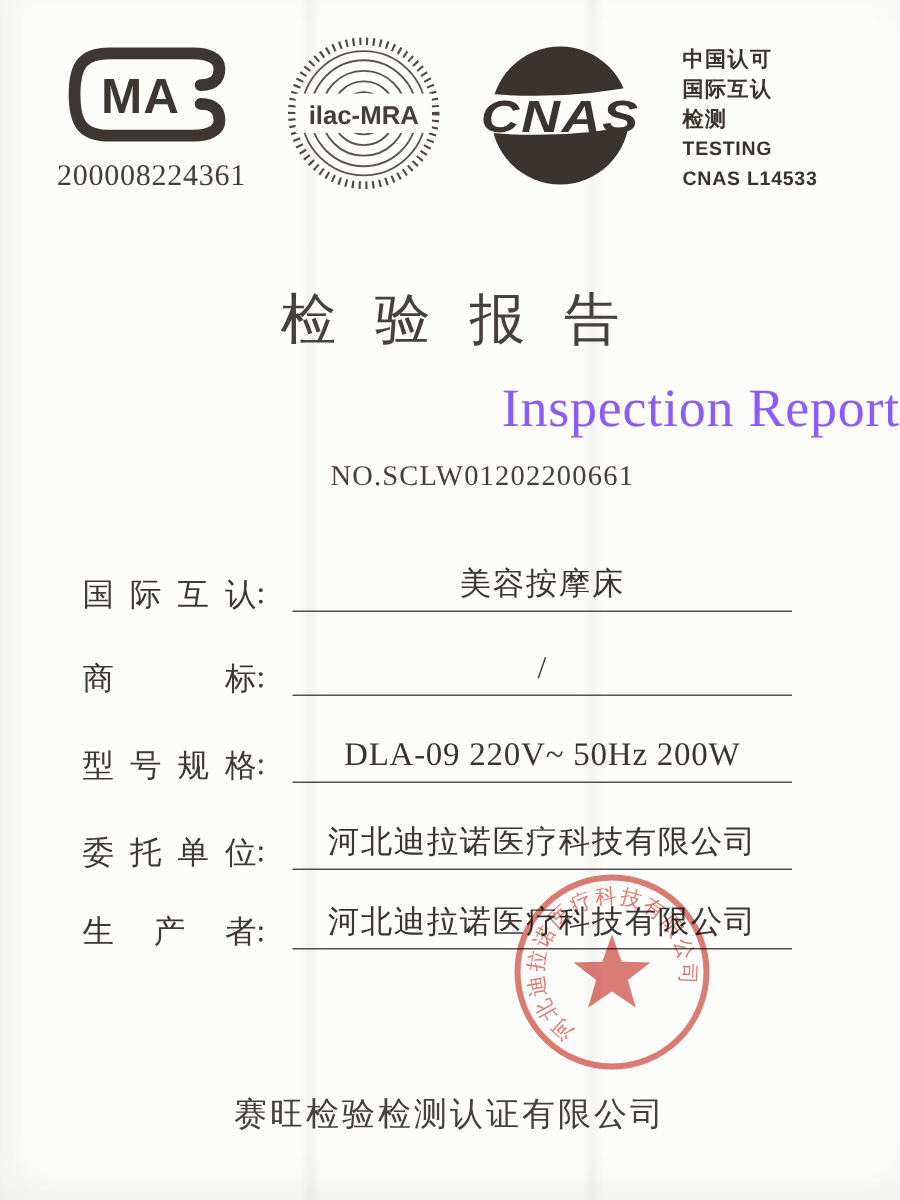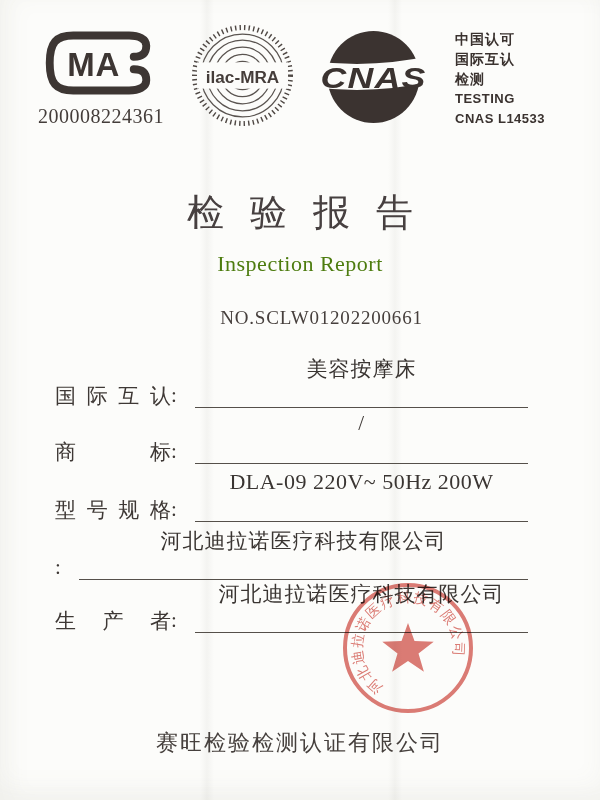--- a/index.html
+++ b/index.html
@@ -22,34 +22,34 @@
   .ilac-block { position:absolute; left:191px; top:24px; }
   .cnas-block { position:absolute; left:314px; top:29px;font-style:italic; }
   .accred { position:absolute; left:455px; top:29px; line-height:20px; color:#3a322f;
             font-family:"Liberation Sans","DejaVu Sans",sans-serif; font-weight:bold; }
   .accred .zh { font-size:14px; letter-spacing:1px; }
   .accred .en { font-size:13px; letter-spacing:.5px; }
 
   
   .title-zh { position:absolute; left:0; right:0; top:188px; text-align:center;
               font-size:37px; letter-spacing:26px; padding-left:26px; color:#474040; font-weight:500; }
-  .title-en { position:absolute; left:0; right:0; top:251px; text-align:center;
-              font-size:22px; letter-spacing:.5px; color:#4d7c0f; }
+  .title-en { position:absolute; left:0; right:0; top:251px; text-align:right;
+              font-size:36px; letter-spacing:.5px; color:#8b5cf6; }
   .report-no { position:absolute; left:0; right:0; top:307px; text-align:center;
                font-size:19px; letter-spacing:.8px; color:#463f3c;margin-left:43px; }
 
   
   .row { position:absolute; left:55px; right:72px; height:34px;
          display:flex; align-items:flex-end; }
   .lbl { display:inline-block; width:116px; font-size:21px; color:#3e3835;
          text-align:justify; text-align-last:justify; text-justify:inter-character;
          line-height:1.1; white-space:nowrap; }
   .colon { display:inline-block; width:14px; font-size:21px; color:#3e3835; text-align:left; }
   .line { flex:1; margin-left:10px; border-bottom:1.6px solid #55504a;
-          display:flex; align-items:flex-start; justify-content:center; height:100%; padding-bottom:18px; }
+          display:flex; align-items:center; justify-content:center; height:100%; padding-bottom:1px; }
   .val { font-size:21px; color:#3a3532; letter-spacing:1px; white-space:nowrap; }
   .val.latin { letter-spacing:.5px; }
 
   
   .stamp { position:absolute; left:340px; top:580px; width:136px; height:136px;
            color:var(--stamp); opacity:.82; mix-blend-mode:multiply; }
   .stamp text { font-family:"Liberation Serif","DejaVu Serif",serif; }
 
   
   .footer { position:absolute; left:0; right:0; top:728px; text-align:center;
@@ -125,20 +125,21 @@
 
   <div class="row" style="top:488px">
     <span class="lbl">型号规格</span>
       <span class="colon">:</span>
     <span class="line">
         <span class="val latin" style="font-size:22px">DLA-09 220V~ 50Hz 200W</span>
       </span>
   </div>
 
   <div class="row" style="top:546px">
+    <span class="lbl">委托单位</span>
       <span class="colon">:</span>
     <span class="line">
         <span class="val">河北迪拉诺医疗科技有限公司</span>
       </span>
   </div>
 
   <div class="row" style="top:599px">
     <span class="lbl">生产者</span>
       <span class="colon">:</span>
     <span class="line">

